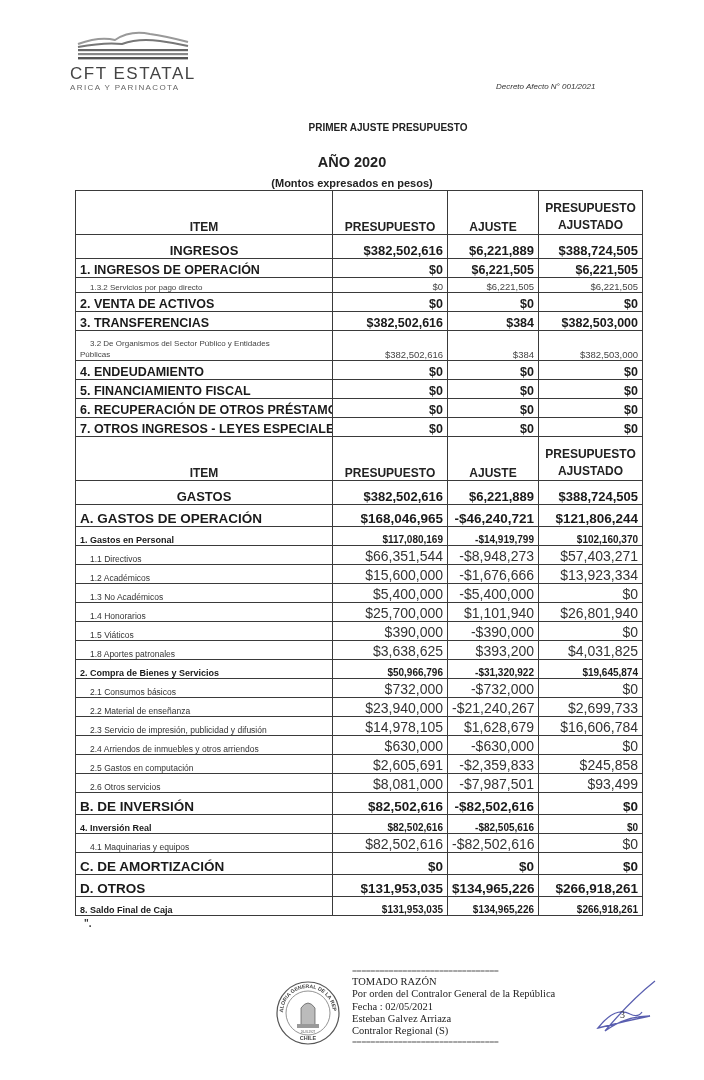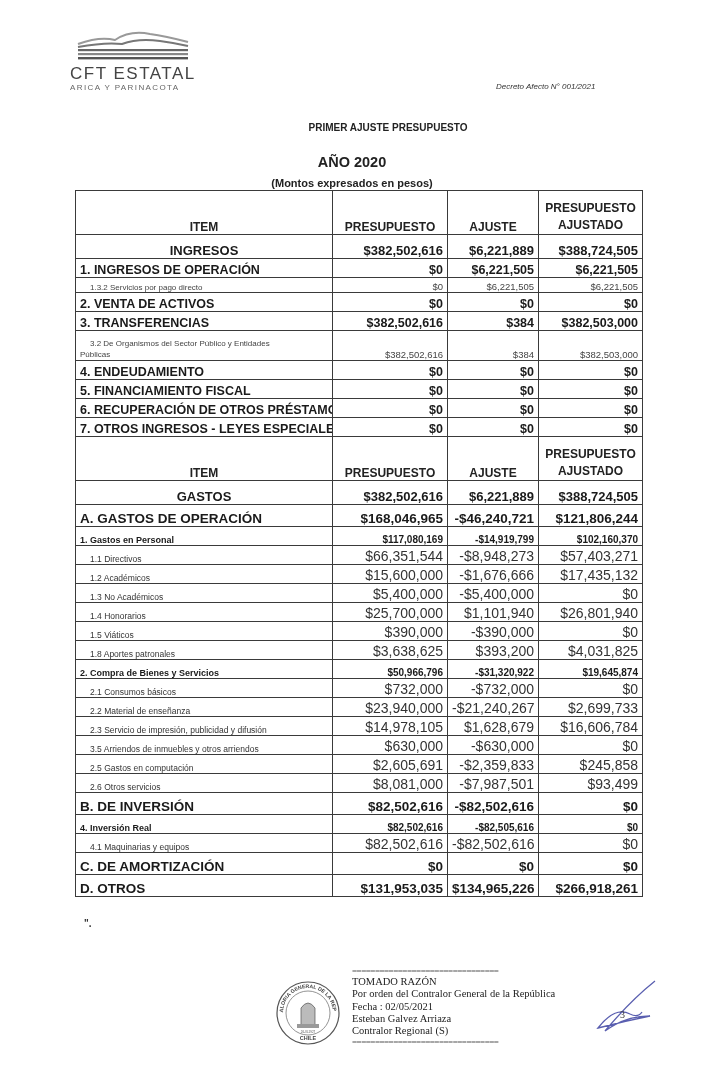--- a/index.html
+++ b/index.html
@@ -197,21 +197,21 @@
   <tr class="r-small">
     <td class="lbl">1.1 Directivos</td>
     <td class="num">$66,351,544</td>
     <td class="num">-$8,948,273</td>
     <td class="num">$57,403,271</td>
   </tr>
   <tr class="r-small">
     <td class="lbl">1.2 Académicos</td>
     <td class="num">$15,600,000</td>
     <td class="num">-$1,676,666</td>
-    <td class="num">$17,435,132</td>
+    <td class="num">$13,923,334</td>
   </tr>
   <tr class="r-small">
     <td class="lbl">1.3 No Académicos</td>
     <td class="num">$5,400,000</td>
     <td class="num">-$5,400,000</td>
     <td class="num">$0</td>
   </tr>
   <tr class="r-small">
     <td class="lbl">1.4 Honorarios</td>
     <td class="num">$25,700,000</td>
@@ -248,21 +248,21 @@
     <td class="num">-$21,240,267</td>
     <td class="num">$2,699,733</td>
   </tr>
   <tr class="r-small">
     <td class="lbl">2.3 Servicio de impresión, publicidad y difusión</td>
     <td class="num">$14,978,105</td>
     <td class="num">$1,628,679</td>
     <td class="num">$16,606,784</td>
   </tr>
   <tr class="r-small">
-    <td class="lbl">3.5 Arriendos de inmuebles y otros arriendos</td>
+    <td class="lbl">2.4 Arriendos de inmuebles y otros arriendos</td>
     <td class="num">$630,000</td>
     <td class="num">-$630,000</td>
     <td class="num">$0</td>
   </tr>
   <tr class="r-small">
     <td class="lbl">2.5 Gastos en computación</td>
     <td class="num">$2,605,691</td>
     <td class="num">-$2,359,833</td>
     <td class="num">$245,858</td>
   </tr>
@@ -291,20 +291,26 @@
     <td class="num">$0</td>
   </tr>
   <tr class="r-big2">
     <td class="lbl">C. DE AMORTIZACIÓN</td>
     <td class="num">$0</td>
     <td class="num">$0</td>
     <td class="num">$0</td>
   </tr>
   <tr class="r-big2">
     <td class="lbl">D. OTROS</td>
+    <td class="num">$131,953,035</td>
+    <td class="num">$134,965,226</td>
+    <td class="num">$266,918,261</td>
+  </tr>
+  <tr class="r-mid">
+    <td class="lbl">8. Saldo Final de Caja</td>
     <td class="num">$131,953,035</td>
     <td class="num">$134,965,226</td>
     <td class="num">$266,918,261</td>
   </tr>
 </tbody>
   </table>
 
 <div class="quote-mark">".</div>
 
 <svg class="seal" viewBox="0 0 66 66">

